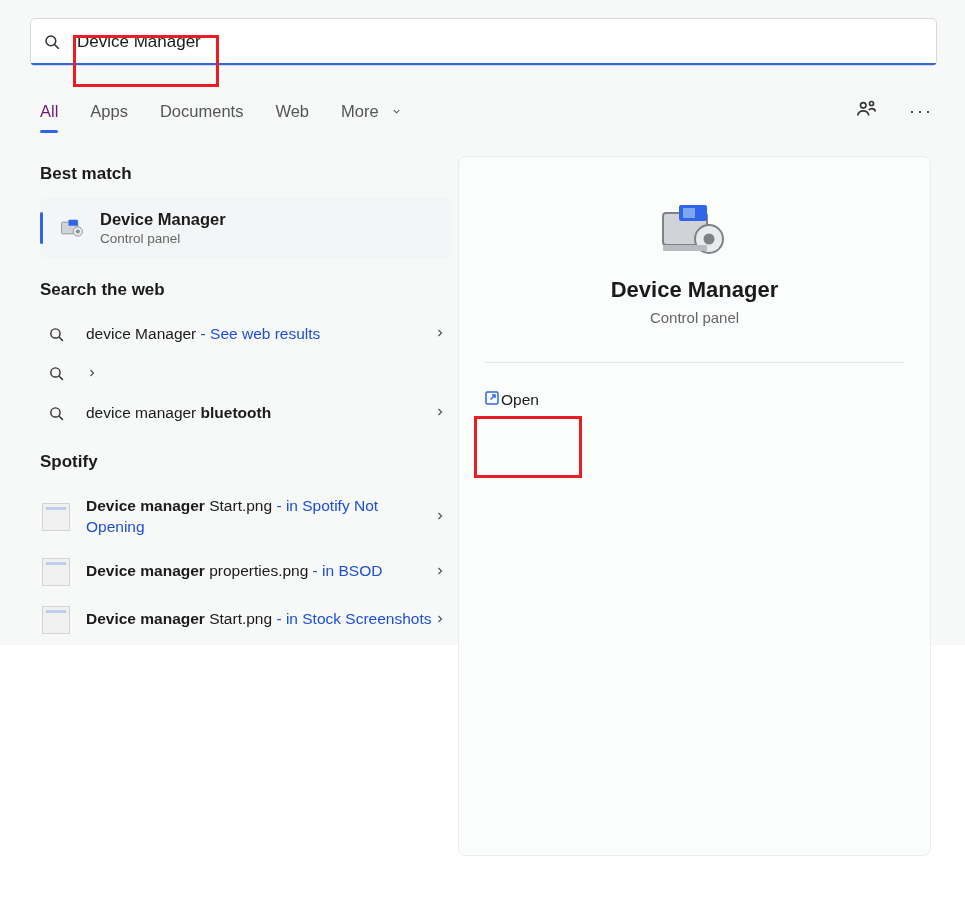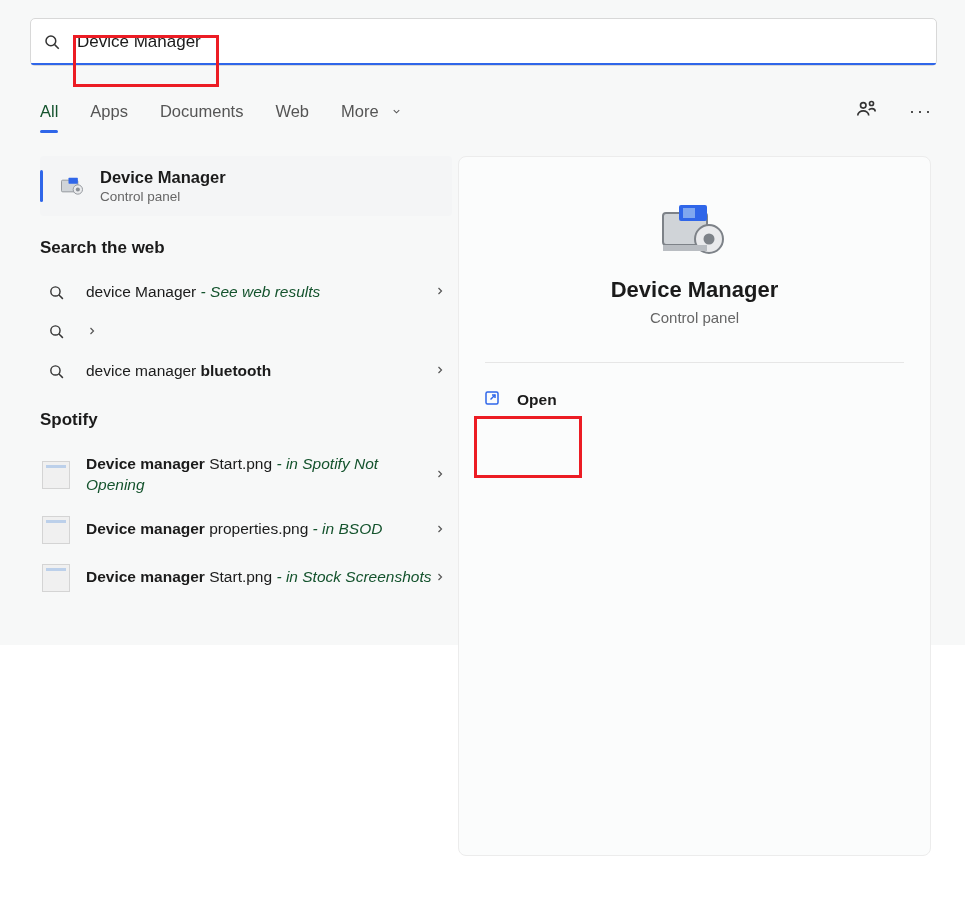--- a/index.html
+++ b/index.html
@@ -6,47 +6,47 @@
   html, body { margin:0; padding:0; font-family: "Segoe UI", Arial, sans-serif; background:#fff; width:965px; height:905px; overflow:hidden; color:#1b1b1b; }
   .window { padding:18px 18px 9px 18px; background:#f7f8f8; width:965px; height:645px; position:relative; }
   .search-box { display:flex; align-items:center; background:#fff; border:1px solid #d8d8d8; border-radius:5px; height:48px; padding:0 12px; margin:0 10px 0 12px; position:relative; }
   .search-box:after { content:""; position:absolute; left:0; right:0; bottom:0; height:2px; background:#2f66e9; border-bottom-left-radius:5px; border-bottom-right-radius:5px; }
   .search-box svg { width:18px; height:18px; color:#333; margin-right:14px; flex:0 0 auto; }
   .search-input { border:none; outline:none; font-size:17px; background:transparent; width:100%; color:#1b1b1b; }
   .highlight-search { position:absolute; border:3px solid #ec1c24; left:73px; top:35px; width:146px; height:52px; pointer-events:none; }
   .highlight-open   { position:absolute; border:3px solid #ec1c24; left:474px; top:416px; width:108px; height:62px; pointer-events:none; }
   .tabs { display:flex; align-items:center; gap:32px; padding:32px 14px 10px 22px; font-size:16.5px; color:#555; }
   .tab { cursor:pointer; position:relative; }
-  .tab.active { color:#14532d; }
+  .tab.active { color:#701a75; }
   .tab.active:after { content:""; position:absolute; left:0; right:0; bottom:-12px; height:3px; background:#2f66e9; border-radius:2px; width:18px; }
   .tab-more { display:flex; align-items:center; gap:12px; }
   .menu-spacer { flex:1 1 auto; }
   .top-icon { color:#333; cursor:pointer; }
   .ellipsis { font-size:18px; letter-spacing:2px; cursor:pointer; color:#333; }
   .content { display:flex; padding-top:22px; }
   .left-col { width:440px; padding-left:22px; padding-right:6px; }
   .right-col { flex:1; background:#fbfcfc; border:1px solid #ececec; border-radius:8px; margin-right:16px; min-height:700px; padding:36px 20px 0 20px; text-align:center; }
   .section-header { font-size:17px; font-weight:600; margin:8px 0 14px 0; }
   .best-match { display:flex; align-items:center; background:#f4f5f6; border-radius:4px; padding:12px 10px; position:relative; }
   .best-match:before { content:""; position:absolute; left:0; top:14px; bottom:14px; width:3px; background:#2f66e9; border-radius:2px; }
   .bm-icon { width:28px; height:28px; margin-left:8px; margin-right:14px; }
   .bm-title { font-size:16.5px; font-weight:600; }
   .bm-sub { font-size:13.5px; color:#666; margin-top:2px; }
   .row { display:flex; align-items:center; padding:10px 6px 10px 2px; cursor:pointer; }
   .row .icon-slot { width:28px; display:flex; justify-content:center; margin-right:16px; color:#333; flex:0 0 auto; }
   .row .text { flex:1; font-size:15.5px; line-height:1.35; }
   .row .chevron { color:#555; }
-  .suffix { color:#14532d;font-style:italic; }
+  .suffix { color:#1d4ed8; }
   .file-thumb { width:28px; height:28px; background:#f0f0f0; border:1px solid #d4d4d4; position:relative; }
   .file-thumb:before { content:""; position:absolute; top:3px; left:3px; right:3px; height:3px; background:#bcd0ea; }
   .preview-icon { width:80px; height:70px; margin:0 auto 14px auto; display:flex; align-items:center; justify-content:center; }
   .preview-title { font-size:22px; font-weight:600; margin-bottom:6px; }
   .preview-sub { font-size:15px; color:#666; margin-bottom:36px; }
   .divider { height:1px; background:#e6e6e6; margin:0 6px 18px 6px; }
-  .open-row { display:flex; align-items:center; gap:16px; text-align:center; padding:8px 4px; cursor:pointer; border-radius:4px;font-weight:bold; }
+  .open-row { display:flex; align-items:center; gap:0; text-align:center; padding:8px 4px; cursor:pointer; border-radius:4px; }
   .open-row .oi { color:#2f66e9; }
   .open-label { font-size:15.5px; color:#1b1b1b; }
   .chev-right svg { width:12px; height:12px; }
 </style>
 </head>
 <body>
 
 <div class="window">
 
   <div class="search-box">
@@ -75,20 +75,21 @@
           <path d="M3 19c0-3 3-5 6-5s6 2 6 5"></path>
           <circle cx="18" cy="6" r="2.2"></circle>
           <path d="M15 13c1-1 2.5-1.4 3.5-1.4 2 0 3.5 1 3.5 3"></path>
       </svg>
     </div>
     <div class="ellipsis">···</div>
   </div>
 
   <div class="content">
     <div class="left-col">
+      <div class="section-header">Best match</div>
       <div class="best-match">
         <svg class="bm-icon" viewBox="0 0 48 48">
           <rect x="6" y="14" width="28" height="20" rx="2" fill="#d0d4d8" stroke="#8a8f95" stroke-width="1.5"></rect>
           <rect x="18" y="10" width="16" height="10" rx="1" fill="#2f66e9"></rect>
           <circle cx="34" cy="30" r="8" fill="#e9eaec" stroke="#8a8f95" stroke-width="1.5"></circle>
           <circle cx="34" cy="30" r="3.5" fill="#8a8f95"></circle>
         </svg>
         <div>
           <div class="bm-title">Device Manager</div>
           <div class="bm-sub">Control panel</div>

